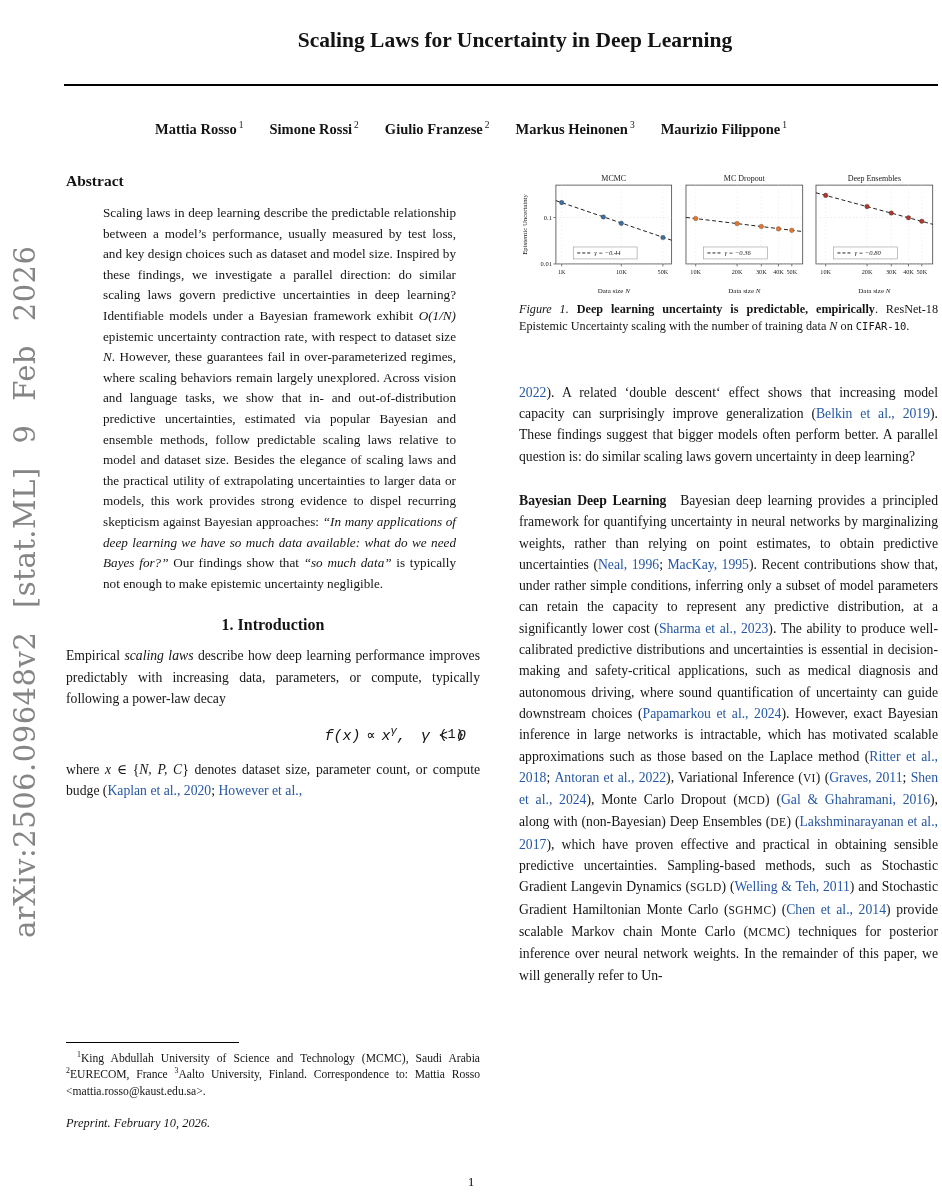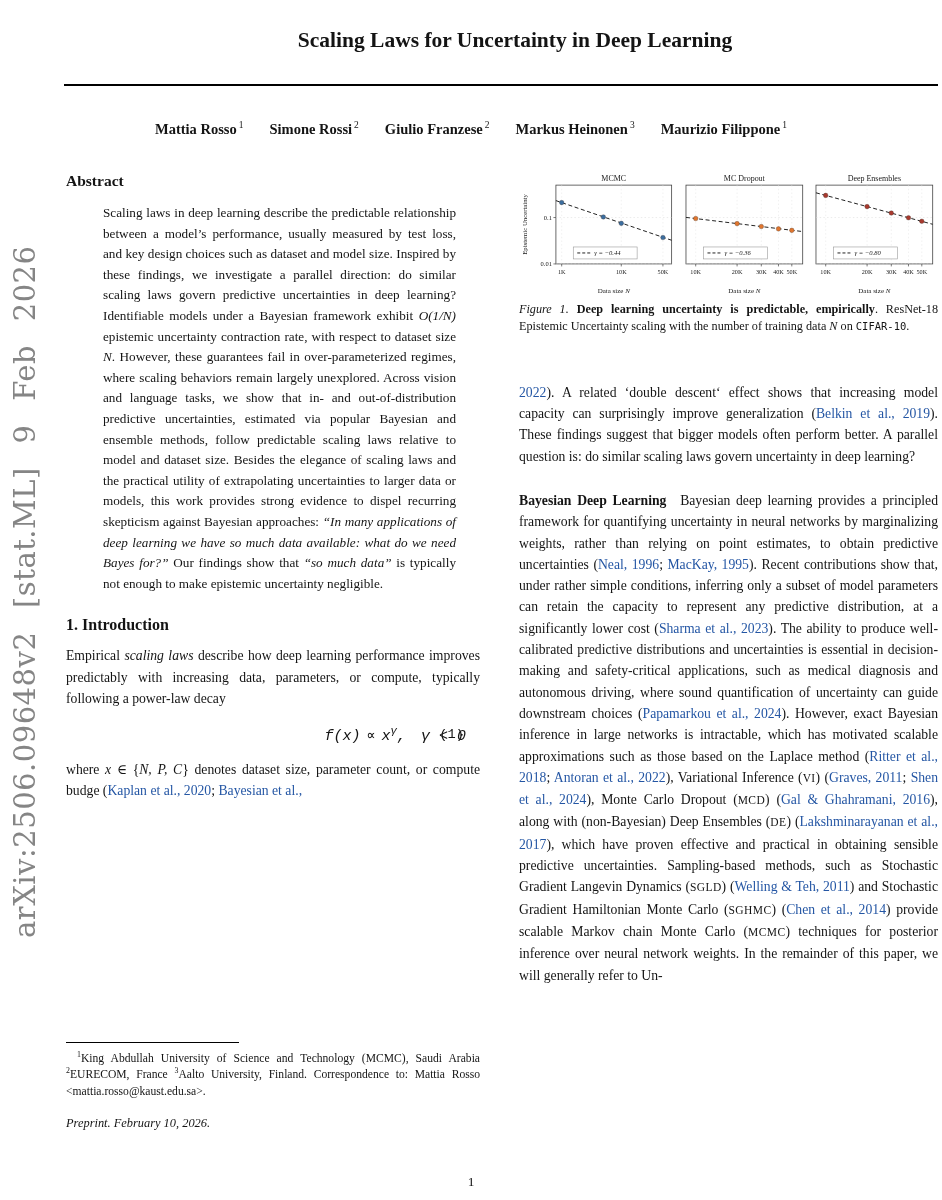--- a/index.html
+++ b/index.html
@@ -21,21 +21,21 @@
            gap:26px;font-size:14.5px;font-weight:bold;}
   .authors sup{font-size:9.5px;margin-left:2px;font-weight:normal;}
 
   .col{text-align:justify;}
   .col-left{position:absolute;left:66px;top:172px;width:414px;}
   .col-right{position:absolute;left:519px;top:172px;width:419px;}
 
   .abstract-heading{text-align:left;font-size:15.5px;font-weight:bold;margin:0 0 13px 0;}
   .abstract{font-size:13.2px;line-height:20.6px;padding:0 24px 0 37px;margin:0;text-align:justify;}
 
-  .section-heading{font-size:16px;font-weight:bold;margin:22px 0 11px 0;text-align:left;}
+  .section-heading{font-size:16px;font-weight:bold;margin:22px 0 11px 0;text-align:center;}
   .body-par{font-size:13.7px;line-height:21.3px;margin:0;text-align:justify;}
 
   .equation{position:relative;text-align:right;font-size:15px;margin:16px 14px 14px 0;font-family:Liberation Mono, monospace;}
   .eq-math{font-style:italic;}
   .eq-prop{margin:0 6px;}
   .eq-sup{font-style:italic;font-size:.72em;vertical-align:super;}
   .eq-tag{position:absolute;right:2px;top:2px;font-size:13.7px;}
 
   .charts{display:flex;align-items:flex-start;gap:2px;}
   .caption{font-size:12.2px;line-height:17.4px;margin-top:5px;text-align:justify;}
@@ -45,21 +45,21 @@
   .footnote-block{position:absolute;left:66px;top:1042px;width:414px;background:#fff;}
   .fn-rule{width:173px;height:1.2px;background:#000;margin:0 0 8px 0;}
   .footnote{font-size:11.6px;line-height:16.3px;text-align:justify;text-indent:11px;margin:0;}
   .preprint{font-style:italic;font-size:12.4px;margin:16px 0 0 0;}
 
   .page-number{position:absolute;top:1174px;left:0;width:100%;text-align:center;font-size:13.5px;}
 
   
   .seg-i{font-style:italic;}
   .seg-b{font-weight:bold;}
-  .seg-cite{color:var(--cite);}
+  .seg-cite{color:var(--cite);font-family:Liberation Serif, serif;}
   .seg-sc{font-size:.84em;letter-spacing:.4px;}
   .seg-m{font-style:italic;}
   .seg-code{font-family:"DejaVu Sans Mono","Liberation Mono",monospace;font-size:.86em;}
   .seg-sup{vertical-align:super;font-size:.68em;line-height:0;}
 
   svg{font-family:"Liberation Serif","DejaVu Serif",serif;}
   svg text{fill:#1a1a1a;}
 </style>
 </head>
 <body>
@@ -84,21 +84,21 @@
     <p class="abstract"><span>Scaling laws in deep learning describe the predictable relationship between a model’s performance, usually measured by test loss, and key design choices such as dataset and model size. Inspired by these findings, we investigate a parallel direction: do similar scaling laws govern predictive uncertainties in deep learning? Identifiable models under a Bayesian framework exhibit </span><span class="seg-m">O(1/N)</span><span> epistemic uncertainty contraction rate, with respect to dataset size </span><span class="seg-m">N</span><span>. However, these guarantees fail in over-parameterized regimes, where scaling behaviors remain largely unexplored. Across vision and language tasks, we show that in- and out-of-distribution predictive uncertainties, estimated via popular Bayesian and ensemble methods, follow predictable scaling laws relative to model and dataset size. Besides the elegance of scaling laws and the practical utility of extrapolating uncertainties to larger data or models, this work provides strong evidence to dispel recurring skepticism against Bayesian approaches: </span><span class="seg-i">“In many applications of deep learning we have so much data available: what do we need Bayes for?”</span><span> Our findings show that </span><span class="seg-i">“so much data”</span><span> is typically not enough to make epistemic uncertainty negligible.</span></p>
 
     <h2 class="section-heading">1. Introduction</h2>
     <p class="body-par"><span>Empirical </span><span class="seg-i">scaling laws</span><span> describe how deep learning performance improves predictably with increasing data, parameters, or compute, typically following a power-law decay</span></p>
 
     <div class="equation">
       <span class="eq-math">f(x)</span><span class="eq-prop">∝</span><span class="eq-math">x</span><span class="eq-sup">γ</span><span class="eq-math">, γ &lt; 0</span>
       <span class="eq-tag">(1)</span>
     </div>
 
-    <p class="body-par"><span>where </span><span class="seg-m">x</span><span> ∈ {</span><span class="seg-m">N, P, C</span><span>} denotes dataset size, parameter count, or compute budge (</span><span class="seg-cite">Kaplan et al., 2020</span><span>; </span><span class="seg-cite">Bayesian et al.,</span></p>
+    <p class="body-par"><span>where </span><span class="seg-m">x</span><span> ∈ {</span><span class="seg-m">N, P, C</span><span>} denotes dataset size, parameter count, or compute budge (</span><span class="seg-cite">Kaplan et al., 2020</span><span>; </span><span class="seg-cite">However et al.,</span></p>
   </div>
 
   <div class="col col-right">
     <figure style="margin:0">
       <div class="charts" id="charts">
           <svg width="158" height="124" viewBox="0 0 158 124">
             <rect x="37" y="13" width="116" height="79" fill="#ffffff" stroke="#444" stroke-width="0.8"></rect>
             <line x1="37" x2="153" y1="45.50123910464546" y2="45.50123910464546" stroke="#d9d9d9" stroke-width="0.5" stroke-dasharray="1.5 2.2"></line>
             <line x1="37" x2="153" y1="92" y2="92" stroke="#d9d9d9" stroke-width="0.5" stroke-dasharray="1.5 2.2"></line>
             <line x1="42.78862764829398" x2="42.78862764829398" y1="13" y2="92" stroke="#e3e3e3" stroke-width="0.5" stroke-dasharray="1.5 2.2"></line>

